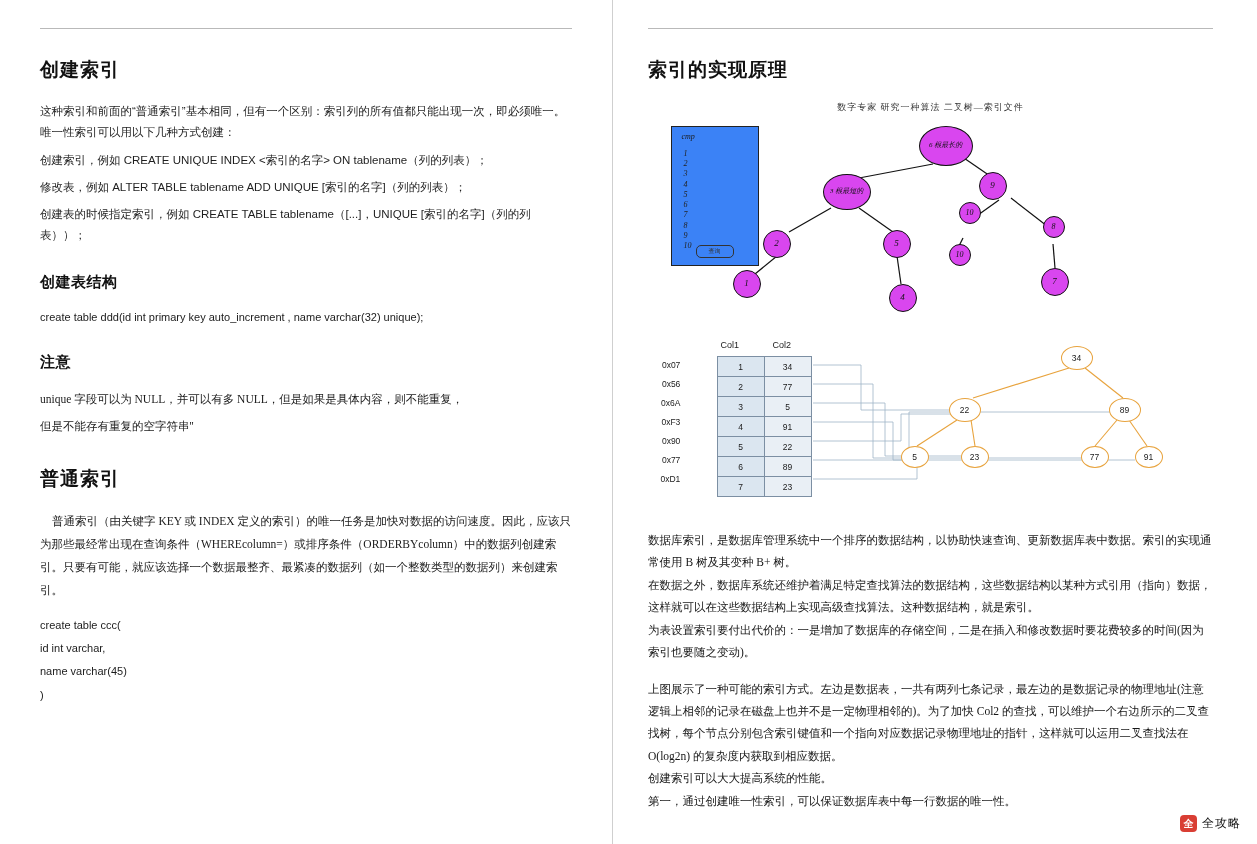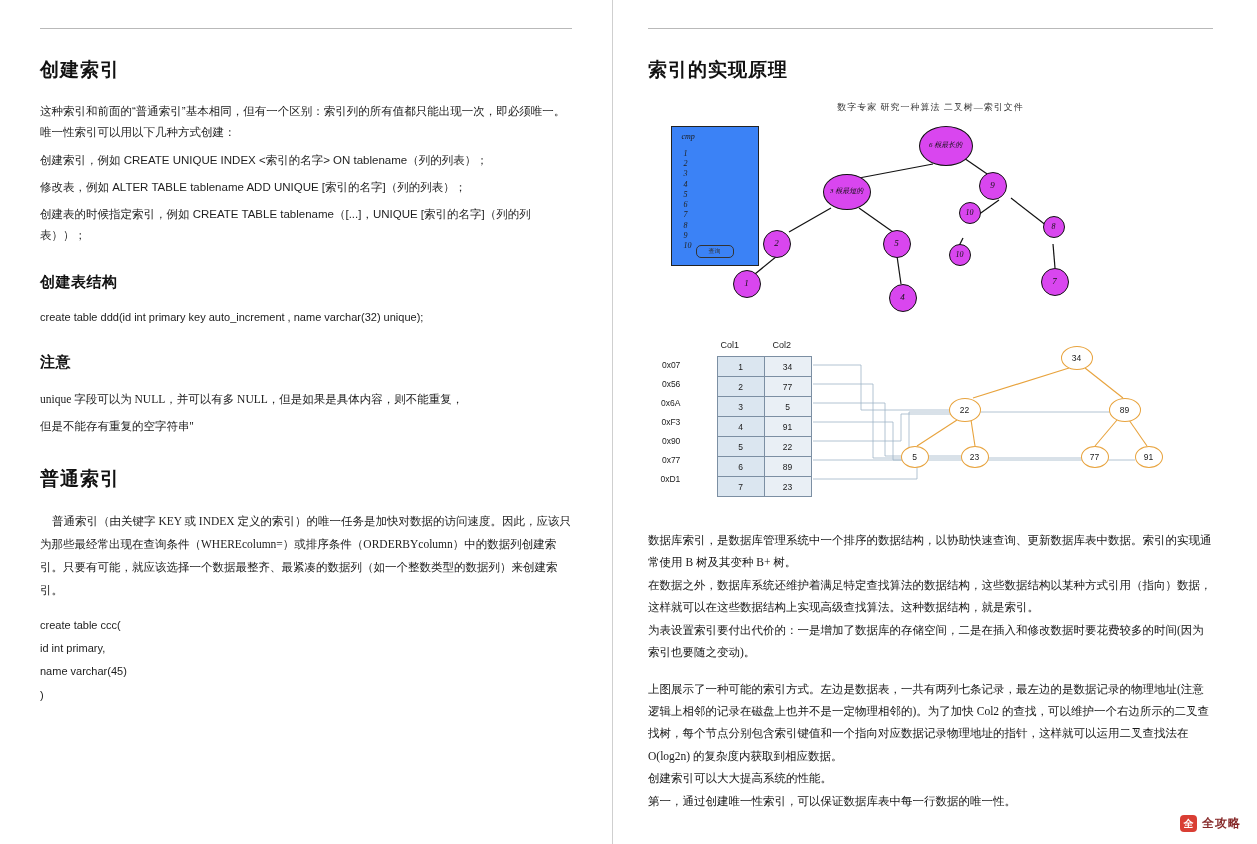--- a/index.html
+++ b/index.html
@@ -238,22 +238,22 @@
     background: #d8342a;
     color: #fff;
     font-size: 10px;
     font-weight: bold;
     display: flex;
     align-items: center;
     justify-content: center;
   }
   .wm-text {
     font-size: 12px;
-    color: #7f1d1d;
-    font-weight: bold;
+    color: #000000;
+    font-weight: normal;
     letter-spacing: 1px;
   }
 </style>
 </head>
 <body>
 
 <div class="page page-left">
   <div class="left-inner">
     <div class="rule"></div>
 
@@ -267,21 +267,21 @@
     <div class="code-block">create table ddd(id int primary key auto_increment , name varchar(32) unique);</div>
 
     <h2 class="doc-h2">注意</h2>
     <div class="note-block">unique 字段可以为 NULL，并可以有多 NULL，但是如果是具体内容，则不能重复，</div>
     <div class="note-block">但是不能存有重复的空字符串''</div>
 
     <h1 class="doc-h">普通索引</h1>
     <div class="note-block indent">普通索引（由关键字 KEY 或 INDEX 定义的索引）的唯一任务是加快对数据的访问速度。因此，应该只为那些最经常出现在查询条件（WHEREcolumn=）或排序条件（ORDERBYcolumn）中的数据列创建索引。只要有可能，就应该选择一个数据最整齐、最紧凑的数据列（如一个整数类型的数据列）来创建索引。</div>
 
     <div class="code-block" style="margin-top:14px;">create table ccc(</div>
-    <div class="code-block">id int primary,</div>
+    <div class="code-block">id int varchar,</div>
     <div class="code-block">name varchar(45)</div>
     <div class="code-block">)</div>
   </div>
 </div>
 
 <div class="page page-right">
   <div class="right-inner">
     <div class="rule"></div>
 
     <h1 class="doc-h">索引的实现原理</h1>

